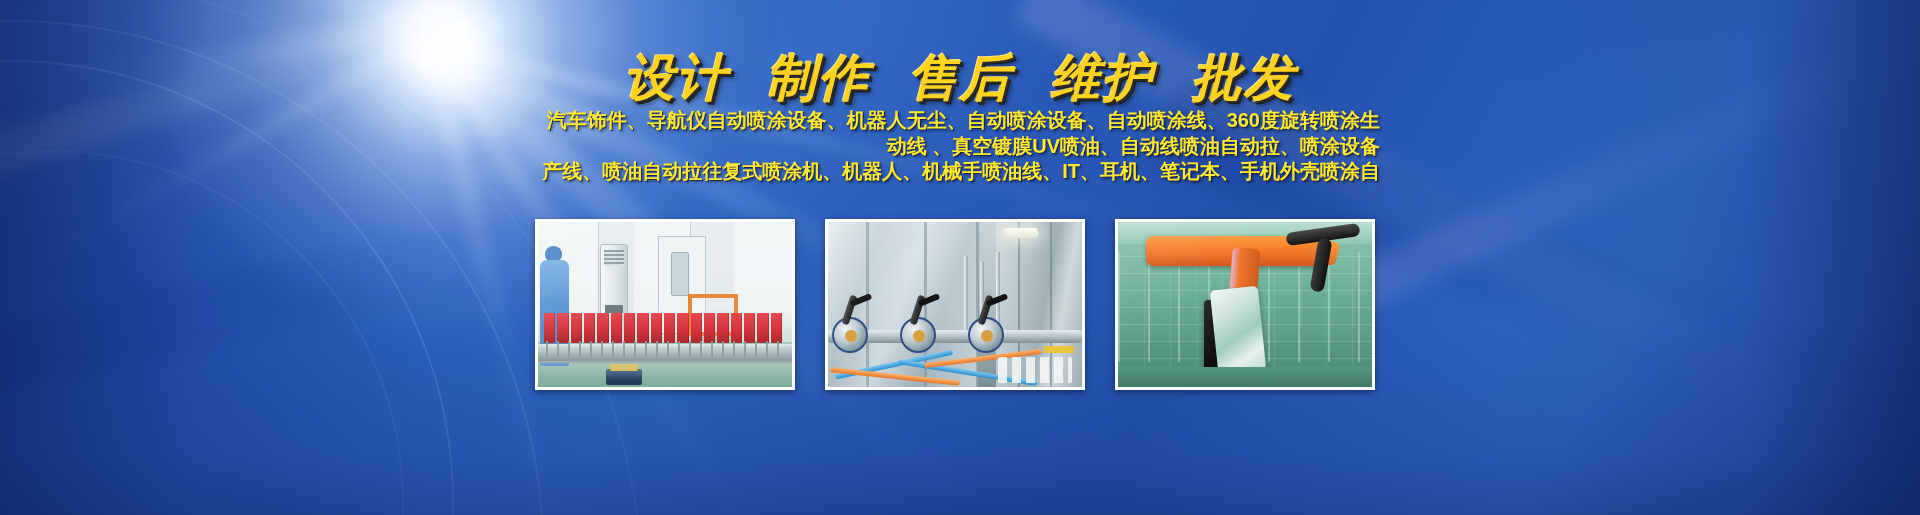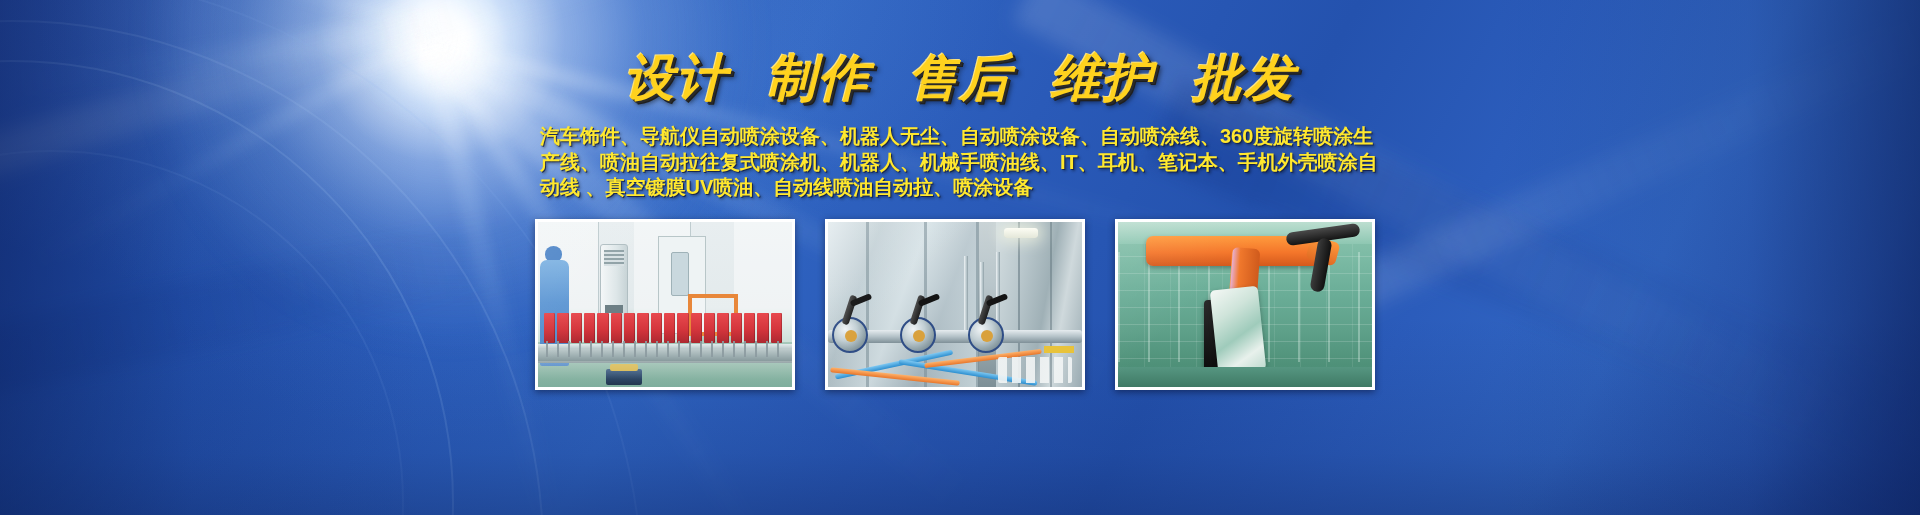--- a/index.html
+++ b/index.html
@@ -67,22 +67,22 @@
     text-shadow:
       2px 2px 0 #2a2a2a, 3px 3px 0 #1f1f1f, 4px 4px 5px rgba(0,0,0,0.55),
       -1px -1px 0 #ffe680;
     background:linear-gradient(180deg,#ffe766 0%,#ffd21e 48%,#f0a800 100%);
     -webkit-background-clip:text;background-clip:text;
     white-space:nowrap;
   }
   .headline .hl-word{display:inline-block;margin:0 11px;font-style:italic;}
 
   .subtext{
-    position:absolute;left:50%;transform:translateX(-50%);top:124px;
-    width:840px;text-align:left;
+    position:absolute;left:50%;transform:translateX(-50%);top:108px;
+    width:840px;text-align:right;
     font-size:20px;line-height:25.5px;font-weight:bold;
     color:#ffe82e;
     text-shadow:1px 1px 0 rgba(20,30,70,0.85), 2px 2px 3px rgba(0,0,0,0.45);
   }
   .subtext .ln{display:block;white-space:nowrap;}
 
   .photos{
     position:absolute;left:50%;transform:translateX(-50%);top:219px;
     width:850px;height:171px;
   }
@@ -201,22 +201,22 @@
     <div class="headline">
       <span class="hl-word">设计</span>
       <span class="hl-word">制作</span>
       <span class="hl-word">售后</span>
       <span class="hl-word">维护</span>
       <span class="hl-word">批发</span>
     </div>
 
     <div class="subtext">
       <span class="ln">汽车饰件、导航仪自动喷涂设备、机器人无尘、自动喷涂设备、自动喷涂线、360度旋转喷涂生</span>
+      <span class="ln">动线 、真空镀膜UV喷油、自动线喷油自动拉、喷涂设备</span>
       <span class="ln">产线、喷油自动拉往复式喷涂机、机器人、机械手喷油线、IT、耳机、笔记本、手机外壳喷涂自</span>
-      <span class="ln">动线 、真空镀膜UV喷油、自动线喷油自动拉、喷涂设备</span>
     </div>
 
     <div class="photos">
 
       <div class="photo p1" title="洁净车间喷涂流水线，红色工件挂架">
         <div class="inner">
           <div class="wallpanel" style="left:0;top:0;width:60px;height:120px;"></div>
           <div class="wallpanel" style="left:96px;top:0;width:56px;height:120px;"></div>
           <div class="wallpanel" style="left:196px;top:0;width:58px;height:120px;"></div>
           <div class="door"></div>

